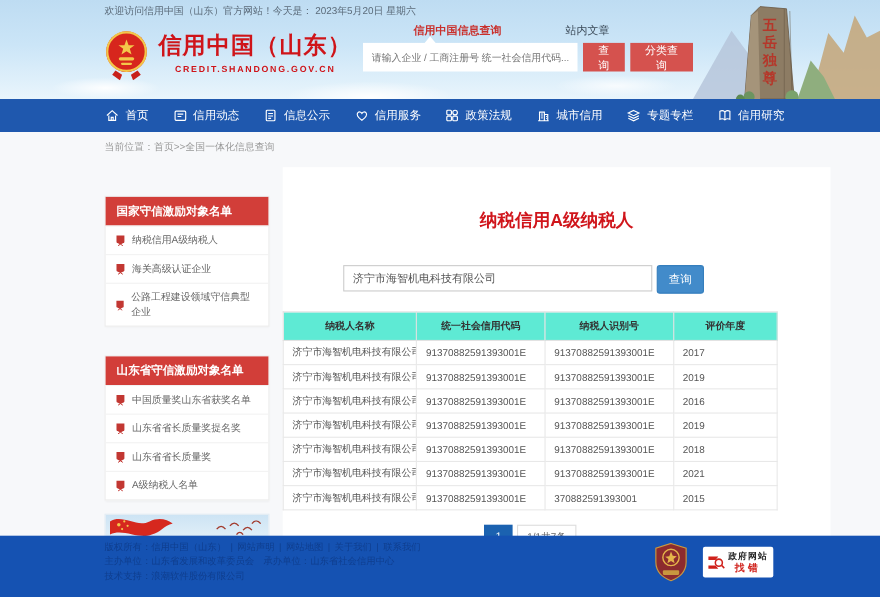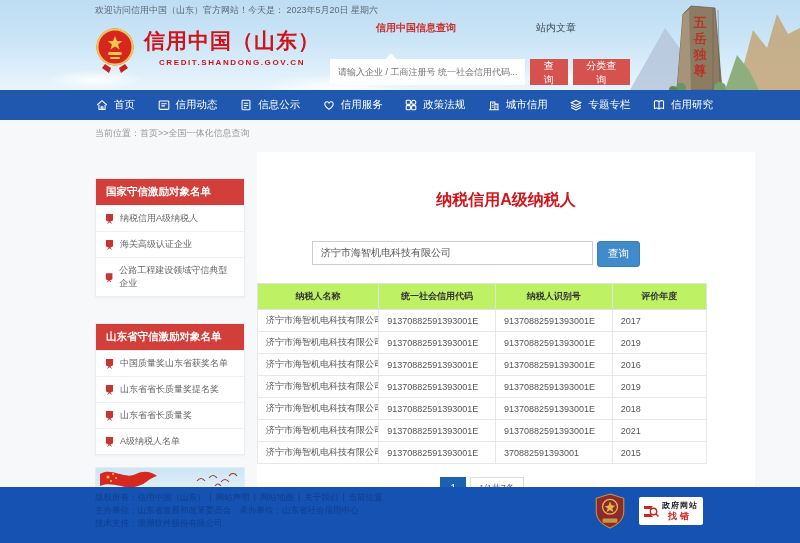--- a/index.html
+++ b/index.html
@@ -16,21 +16,21 @@
       radial-gradient(70px 14px at 12% 75%, rgba(255,255,255,.95), rgba(255,255,255,0) 70%),
       radial-gradient(110px 20px at 42% 95%, rgba(255,255,255,.95), rgba(255,255,255,0) 70%),
       radial-gradient(80px 14px at 70% 70%, rgba(255,255,255,.75), rgba(255,255,255,0) 70%); }
   .welcome { position:absolute; top:4px; left:95px; font-size:9px; color:#5b6b7a; }
   .mountain { position:absolute; right:0; top:0; }
   .logo { position:absolute; left:95px; top:27px; display:flex; cursor:pointer; }
   .logo-text { margin-left:9px; text-align:center; }
   .site-title { font-size:21px; font-weight:bold; color:#cf1419; letter-spacing:1px; }
   .site-domain { font-size:8px; font-weight:bold; color:#cf1419; letter-spacing:1.6px; margin-top:3px; }
   .search-area { position:absolute; left:330px; top:21px; width:300px; }
-  .search-tabs { display:flex; gap:80px; padding-left:46px; font-size:10px; margin-bottom:24px; }
+  .search-tabs { display:flex; gap:58px; padding-left:46px; font-size:10px; margin-bottom:4px; }
   .tab { color:#3b4a58; cursor:pointer; }
   .tab.active { color:#c9302c; font-weight:bold; }
   .search-row { display:flex; position:relative; }
   .search-row::before { content:""; position:absolute; top:-6px; left:56px;
     border:5px solid transparent; border-bottom:6px solid #fff; border-top:none; }
   .hd-input { width:198px; height:26px; border:0; padding:0 8px; font-size:9px; color:#888; background:#fff; outline:none; }
   .hd-btn { height:26px; border:0; background:#d5524e; color:#fff; font-size:10px; padding:0 9px; margin-left:5px; cursor:pointer; }
   
   .nav { height:30px; background:#1f58ae; }
   .nav-inner { margin-left:95px; width:618px; height:30px; display:flex; justify-content:space-between; align-items:center; }
@@ -55,21 +55,21 @@
     font-size:14px; font-weight:bold; color:#c5302b; border:1px solid rgba(197,48,43,.65);
     background:rgba(255,255,255,.55); padding:0 2px; margin:0 1px; line-height:18px; }
   
   .main { flex:1; margin-left:12px; background:#fff; padding-bottom:10px; }
   .main-title { text-align:center; font-size:16px; font-weight:bold; color:#d0151b; margin:38px 0 30px; }
   .main-search { display:flex; margin:0 0 16px 55px; }
   .main-input { width:281px; height:24px; border:1px solid #ccc; padding:0 8px; font-size:10px; color:#555; outline:none; }
   .main-btn { height:26px; margin-left:4px; background:#428bca; border:1px solid #357ebd; border-radius:3px;
     color:#fff; font-size:10.5px; padding:0 10px; cursor:pointer; }
   table { width:450px; border-collapse:collapse; font-size:9px; table-layout:fixed; }
-  th { background:#bef264; border:1px solid #e2e2e2; padding:6px 4px; color:#333; font-weight:bold; }
+  th { background:#5eead4; border:1px solid #e2e2e2; padding:6px 4px; color:#333; font-weight:bold; }
   td { border:1px solid #e8e8e8; padding:4px 8px; color:#555; white-space:nowrap; overflow:hidden; }
   .pagination { width:450px; display:flex; justify-content:center; margin-top:13px; }
   .page-cur { width:26px; height:22px; background:#1b62b0; color:#fff; font-size:10px;
     display:flex; align-items:center; justify-content:center; cursor:pointer; }
   .page-info { height:22px; border:1px solid #ddd; background:#fff; font-size:9px; color:#666;
     display:flex; align-items:center; padding:0 8px; margin-left:4px; }
   
   .footer { position:absolute; left:0; right:0; bottom:0; height:56px; background:#1552b2; }
   .footer-inner { margin-left:95px; padding-top:4px; font-size:8.5px; line-height:13px; color:#0f3e8e; }
   .ft-link { cursor:pointer; }
@@ -365,21 +365,21 @@
     <div class="pagination">
       <div class="page-cur">1</div>
       <div class="page-info">1/1共7条</div>
     </div>
   </div>
 </div>
 
 <div class="footer">
   <div class="footer-inner">
     <div>
-      <span>版权所有：信用中国（山东）</span><span class="ft-link">网站声明</span><span class="ft-link">网站地图</span><span class="ft-link">关于我们</span><span class="ft-link">当前位置</span>
+      <span>版权所有：信用中国（山东）</span><span class="ft-link">网站声明</span><span class="ft-link">网站地图</span><span class="ft-link">关于我们</span><span class="ft-link">联系我们</span>
     </div>
     <div>主办单位：山东省发展和改革委员会　承办单位：山东省社会信用中心</div>
     <div>技术支持：浪潮软件股份有限公司</div>
   </div>
 
   <div class="footer-badges">
     <svg class="badge-shield" width="32" height="36" viewBox="0 0 30 34">
       <path d="M15 1 28 5v12c0 9-6 13-13 16C8 30 2 26 2 17V5Z" fill="#8c2b2e" stroke="#c9973f" stroke-width="1"></path>
       <circle cx="15" cy="13" r="7" fill="none" stroke="#e5b54a" stroke-width="1.2"></circle>
       <path d="M15 8l1.5 3.5 3.5.5-2.8 2.3.9 3.7L15 16l-3.1 2 .9-3.7L10 12.5l3.5-.5Z" fill="#e5b54a"></path>

